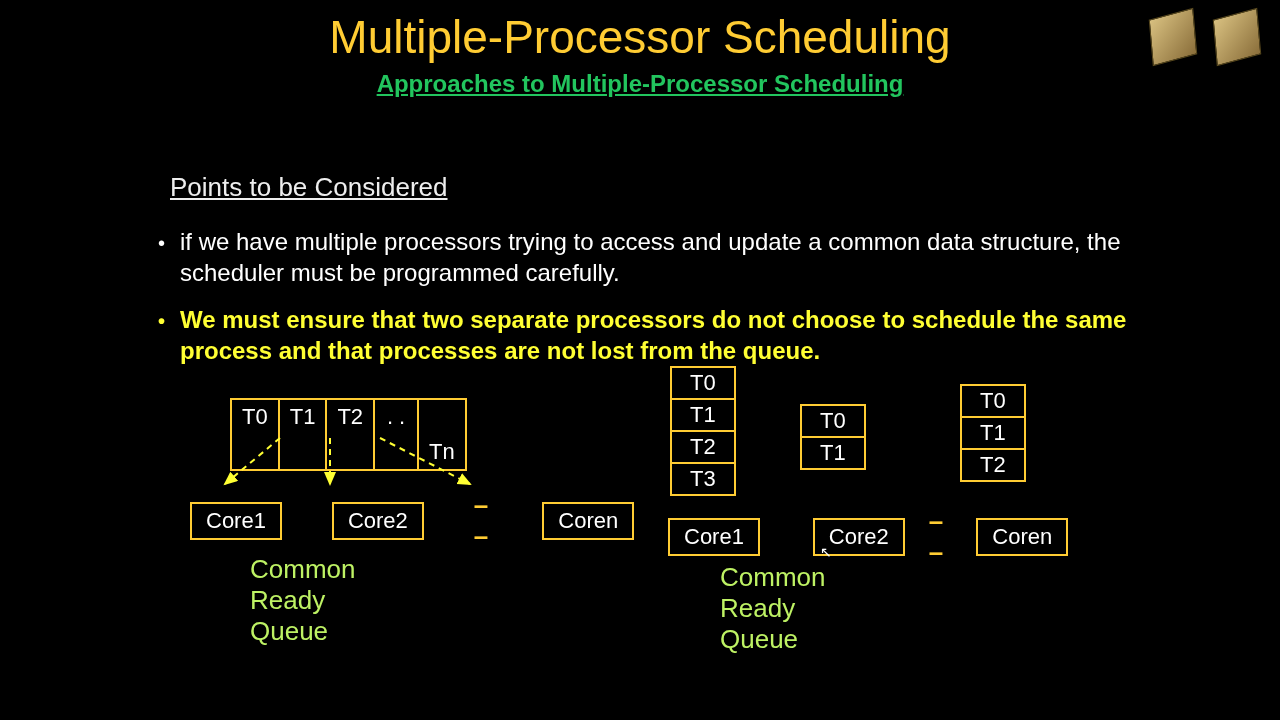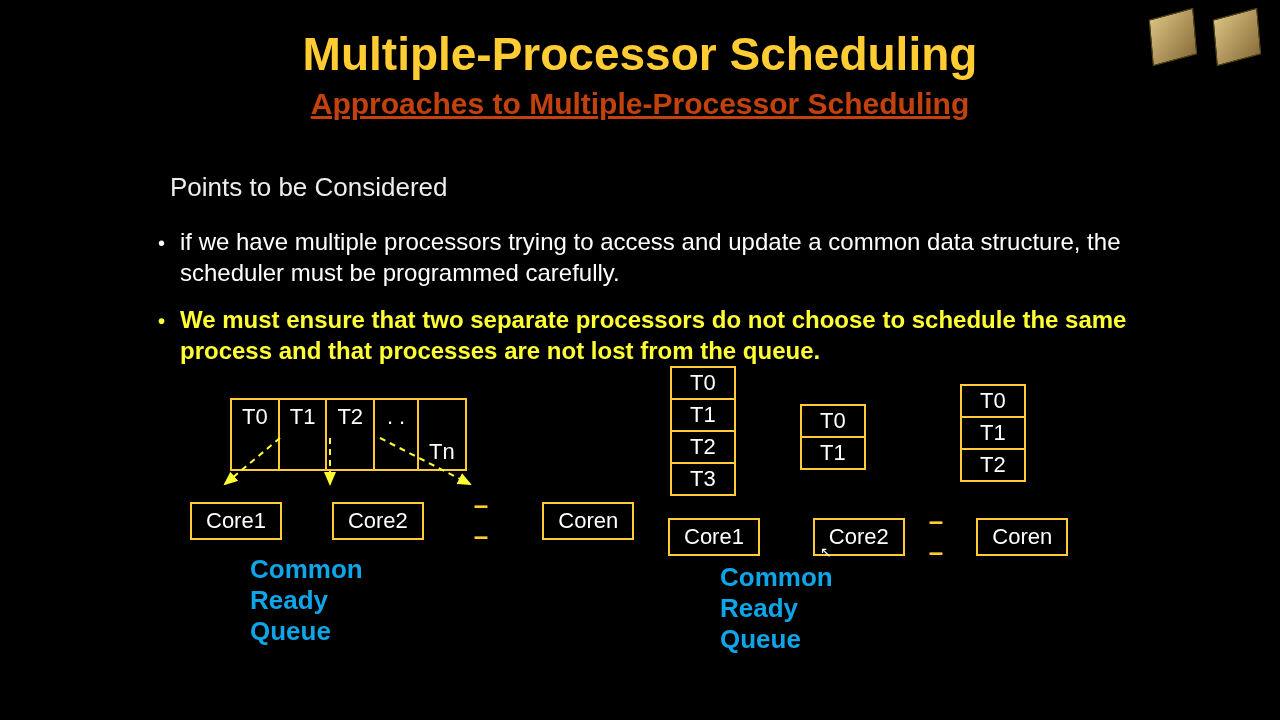--- a/index.html
+++ b/index.html
@@ -9,46 +9,47 @@
     height: 720px;
     font-family: "Comic Sans MS", "Segoe Script", cursive, sans-serif;
     color: #fff;
     position: relative;
     overflow: hidden;
   }
   .title {
     color: #ffcc33;
     font-size: 46px;
     text-align: center;
-    padding-top: 27px;
-    font-weight: bold;
+    padding-top: 10px;
+    font-weight: normal;
   }
   .subtitle {
-    color: #c2410c;
-    font-size: 30px;
+    color: #22c55e;
+    font-size: 24px;
     text-align: center;
     text-decoration: underline;
     margin-top: 6px;
     font-weight: bold;
   }
   .cpu-icons {
     position: absolute;
     top: 14px; right: 20px;
     display: flex; gap: 18px;
   }
   .cpu-chip {
     width: 46px; height: 46px;
     background: linear-gradient(135deg,#d8c080,#8a6e3a);
     border: 1px solid #5a4a1e;
     transform: rotate(-15deg) skewX(-10deg);
     box-shadow: 0 0 3px #000;
   }
   .section-head {
     color: #eee;
     font-size: 26px;
+    text-decoration: underline;
     position: absolute;
     left: 170px; top: 172px;
   }
   .bullet {
     position: absolute;
     left: 180px;
     right: 140px;
     font-size: 24px;
     line-height: 1.3;
   }
@@ -81,21 +82,21 @@
 
   .crq-cores { position: absolute; top: 92px; left: 20px; display: flex; gap: 50px; align-items: center; }
   .core-box {
     border: 2px solid #ffcc33;
     padding: 4px 14px;
     font-size: 22px; color:#fff;
   }
   .dash-sep { color:#ffcc33; font-size:26px; letter-spacing:4px; font-weight:bold; }
 
   .crq-label, .prq-label {
-    color:#0ea5e9; font-size:26px; font-weight:bold;
+    color:#bef264; font-size:26px; font-weight:normal;
     position:absolute;
   }
   .crq-label { left: 80px; top: 156px; }
 
   svg.arrows { position:absolute; left:0; top:0; overflow:visible; }
 
   
   .prq { position:absolute; left: 660px; top: 366px; }
   .stack {
     position:absolute;

